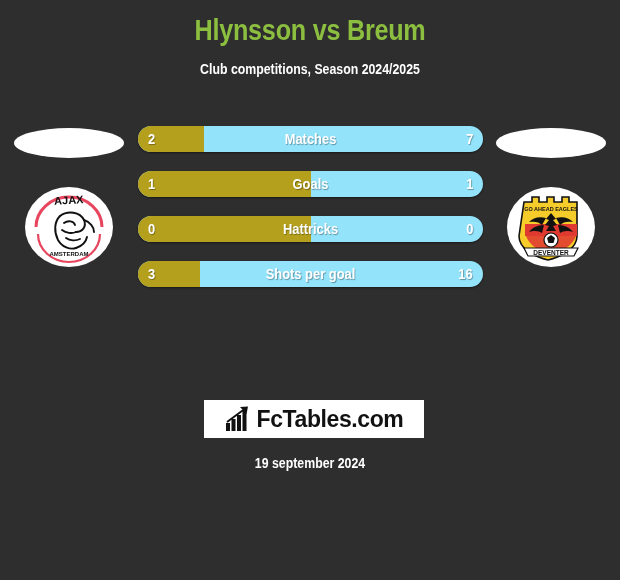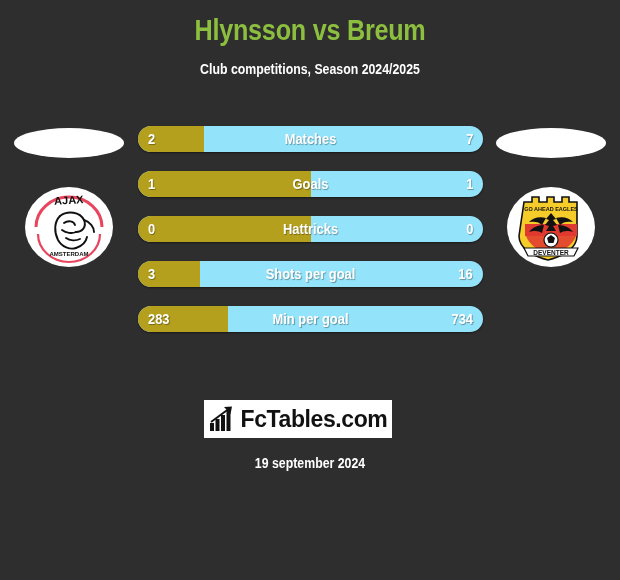--- a/index.html
+++ b/index.html
@@ -109,21 +109,21 @@
     left: 0; right: 0;
     text-align: center;
     transform-origin: center center;
   }
 
   
   .brand-box {
     position: absolute;
     left: 204px;
     top: 400px;
-    width: 188px;
+    width: 220px;
     height: 38px;
     background: #ffffff;
     display: flex;
     align-items: center;
     justify-content: center;
     gap: 4px;
   }
   .brand-icon { display: block; }
   .brand-text {
     color: #111111;
@@ -220,26 +220,20 @@
   </div>
 
 
   <div class="stat-row">
     <div class="stat-fill" style="width:18%"></div>
     <span class="stat-home">3</span>
     <span class="stat-label">Shots per goal</span>
     <span class="stat-away">16</span>
   </div>
 
-  <div class="stat-row">
-    <div class="stat-fill" style="width:26%"></div>
-    <span class="stat-home">283</span>
-    <span class="stat-label">Min per goal</span>
-    <span class="stat-away">734</span>
-  </div>
 
 </div>
 
 <div class="brand-box">
   <svg class="brand-icon" width="28" height="26" viewBox="0 0 28 26">
     <rect x="1" y="17" width="4" height="8" fill="#111111"></rect>
     <rect x="6.5" y="13" width="4" height="12" fill="#111111"></rect>
     <rect x="12" y="9" width="4" height="16" fill="#111111"></rect>
     <rect x="17.5" y="4" width="4" height="21" fill="#111111"></rect>
     <path d="M2 16 L21 2" stroke="#111111" stroke-width="2" fill="none"></path>

